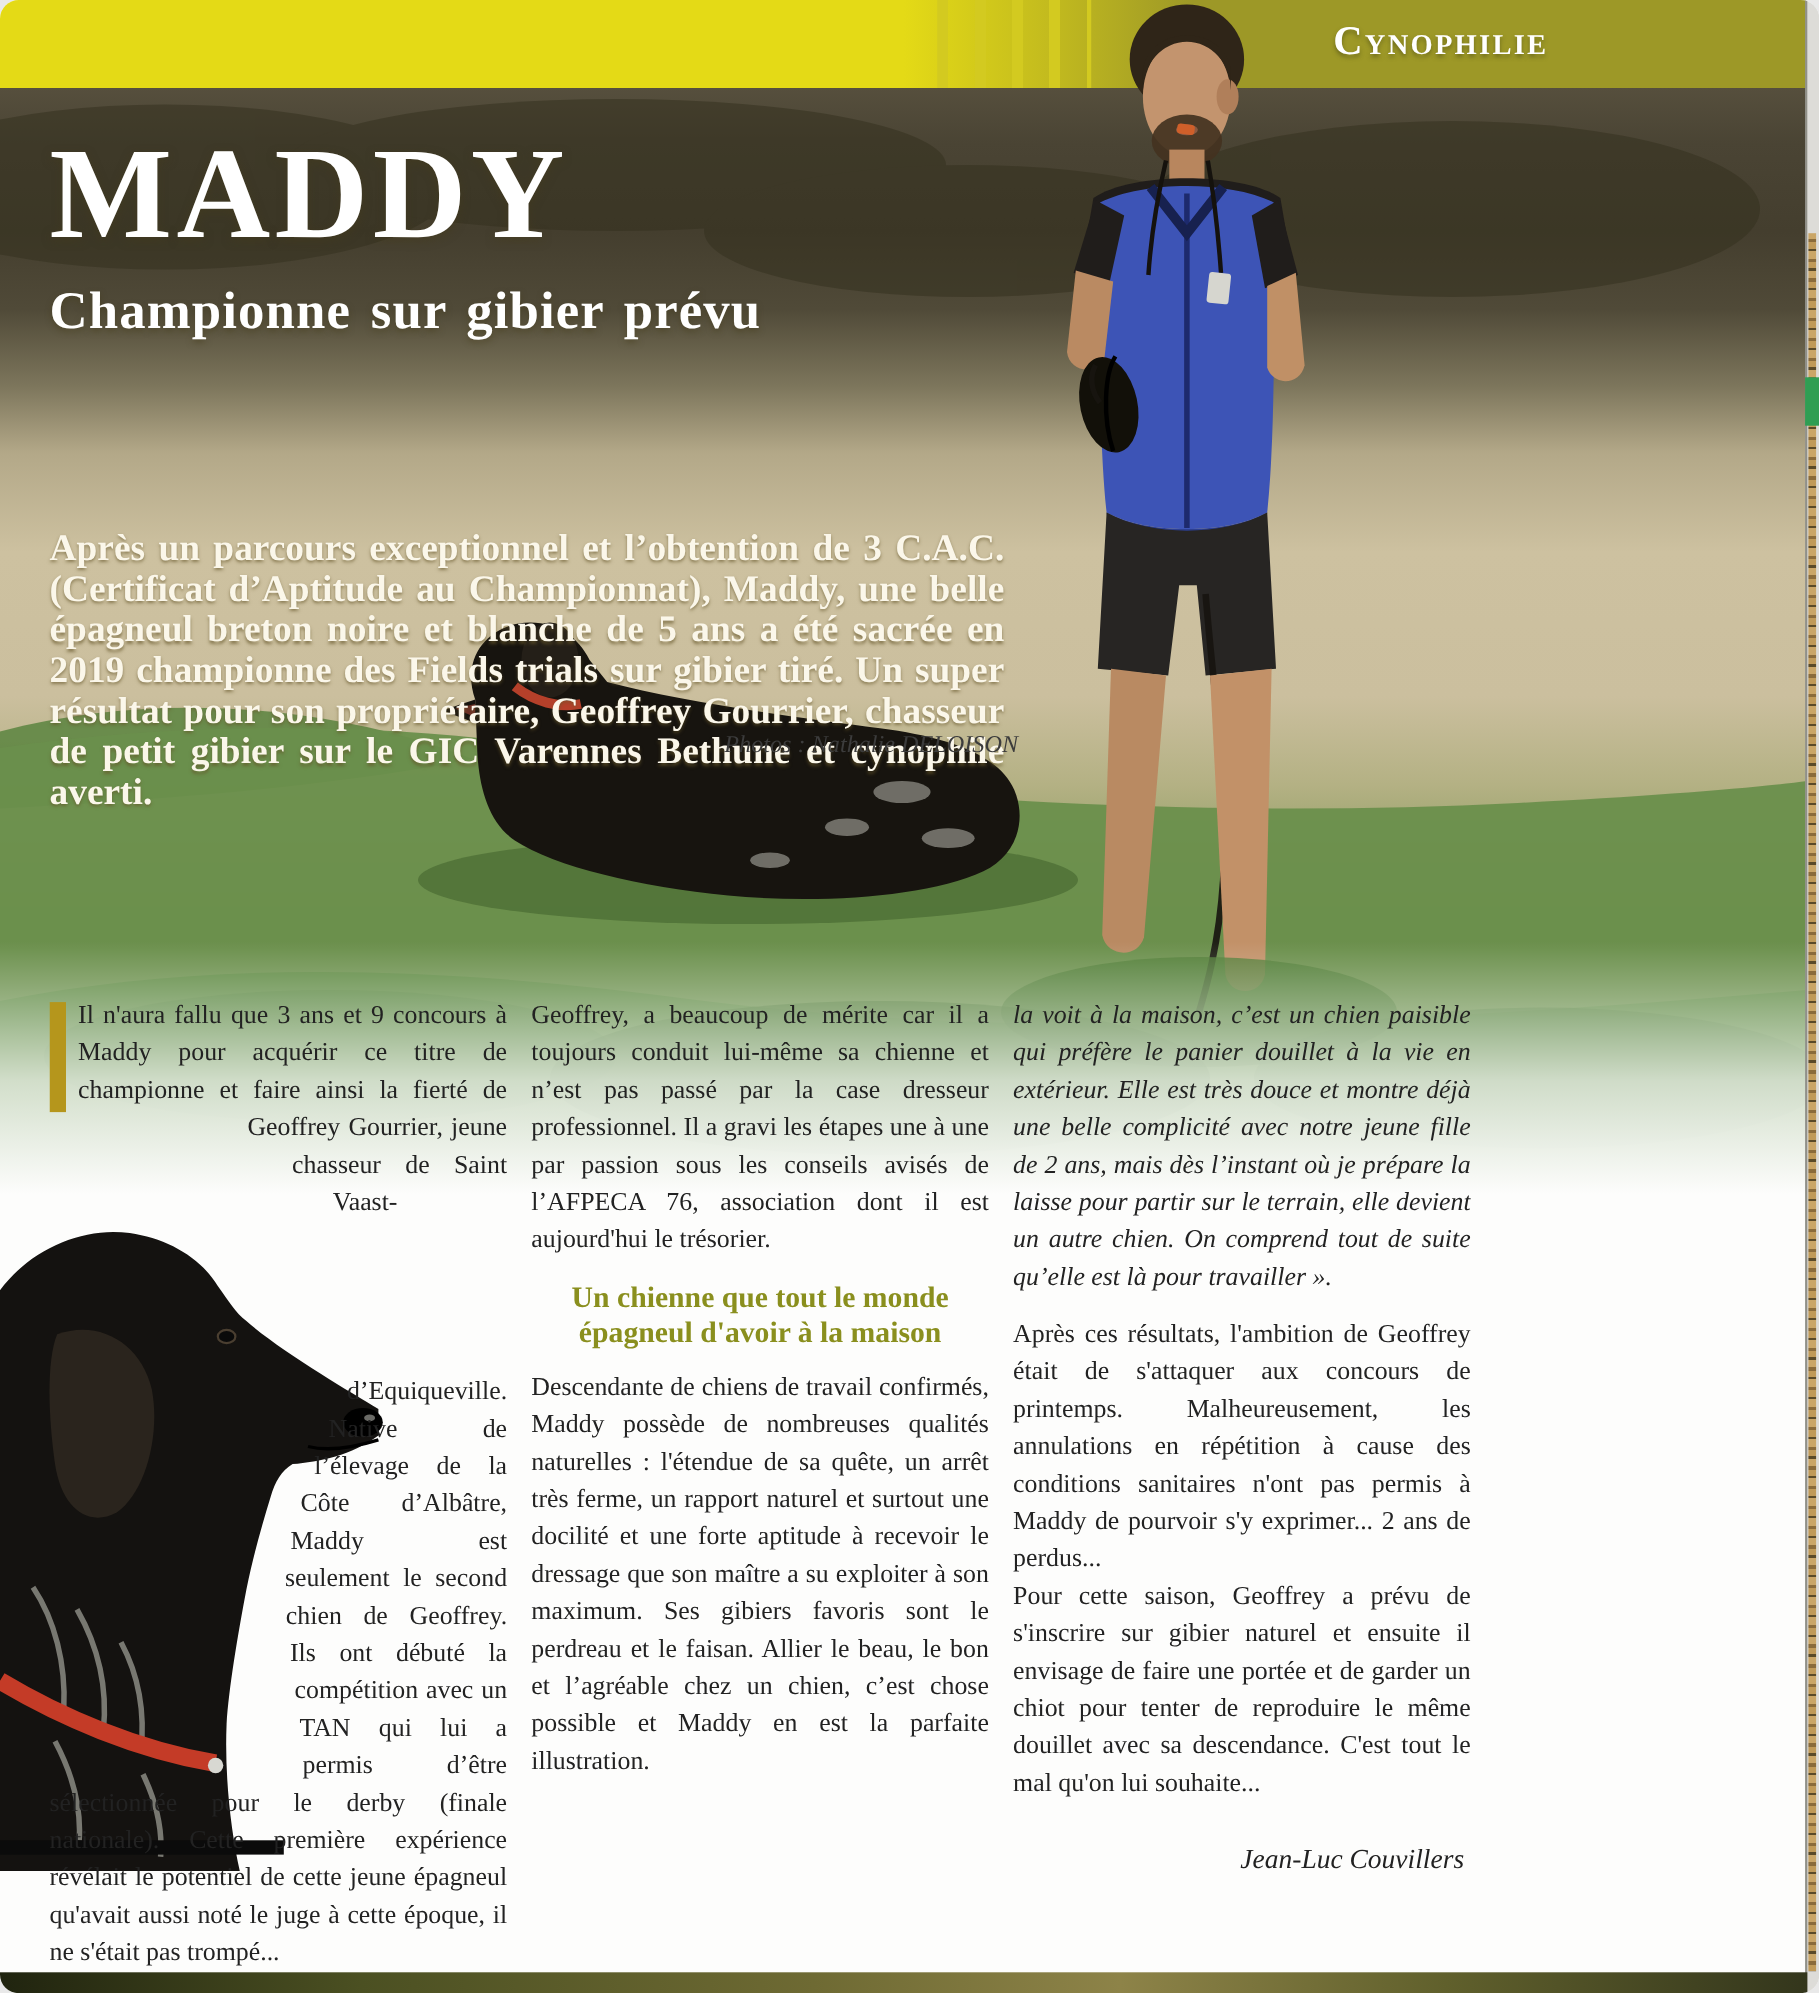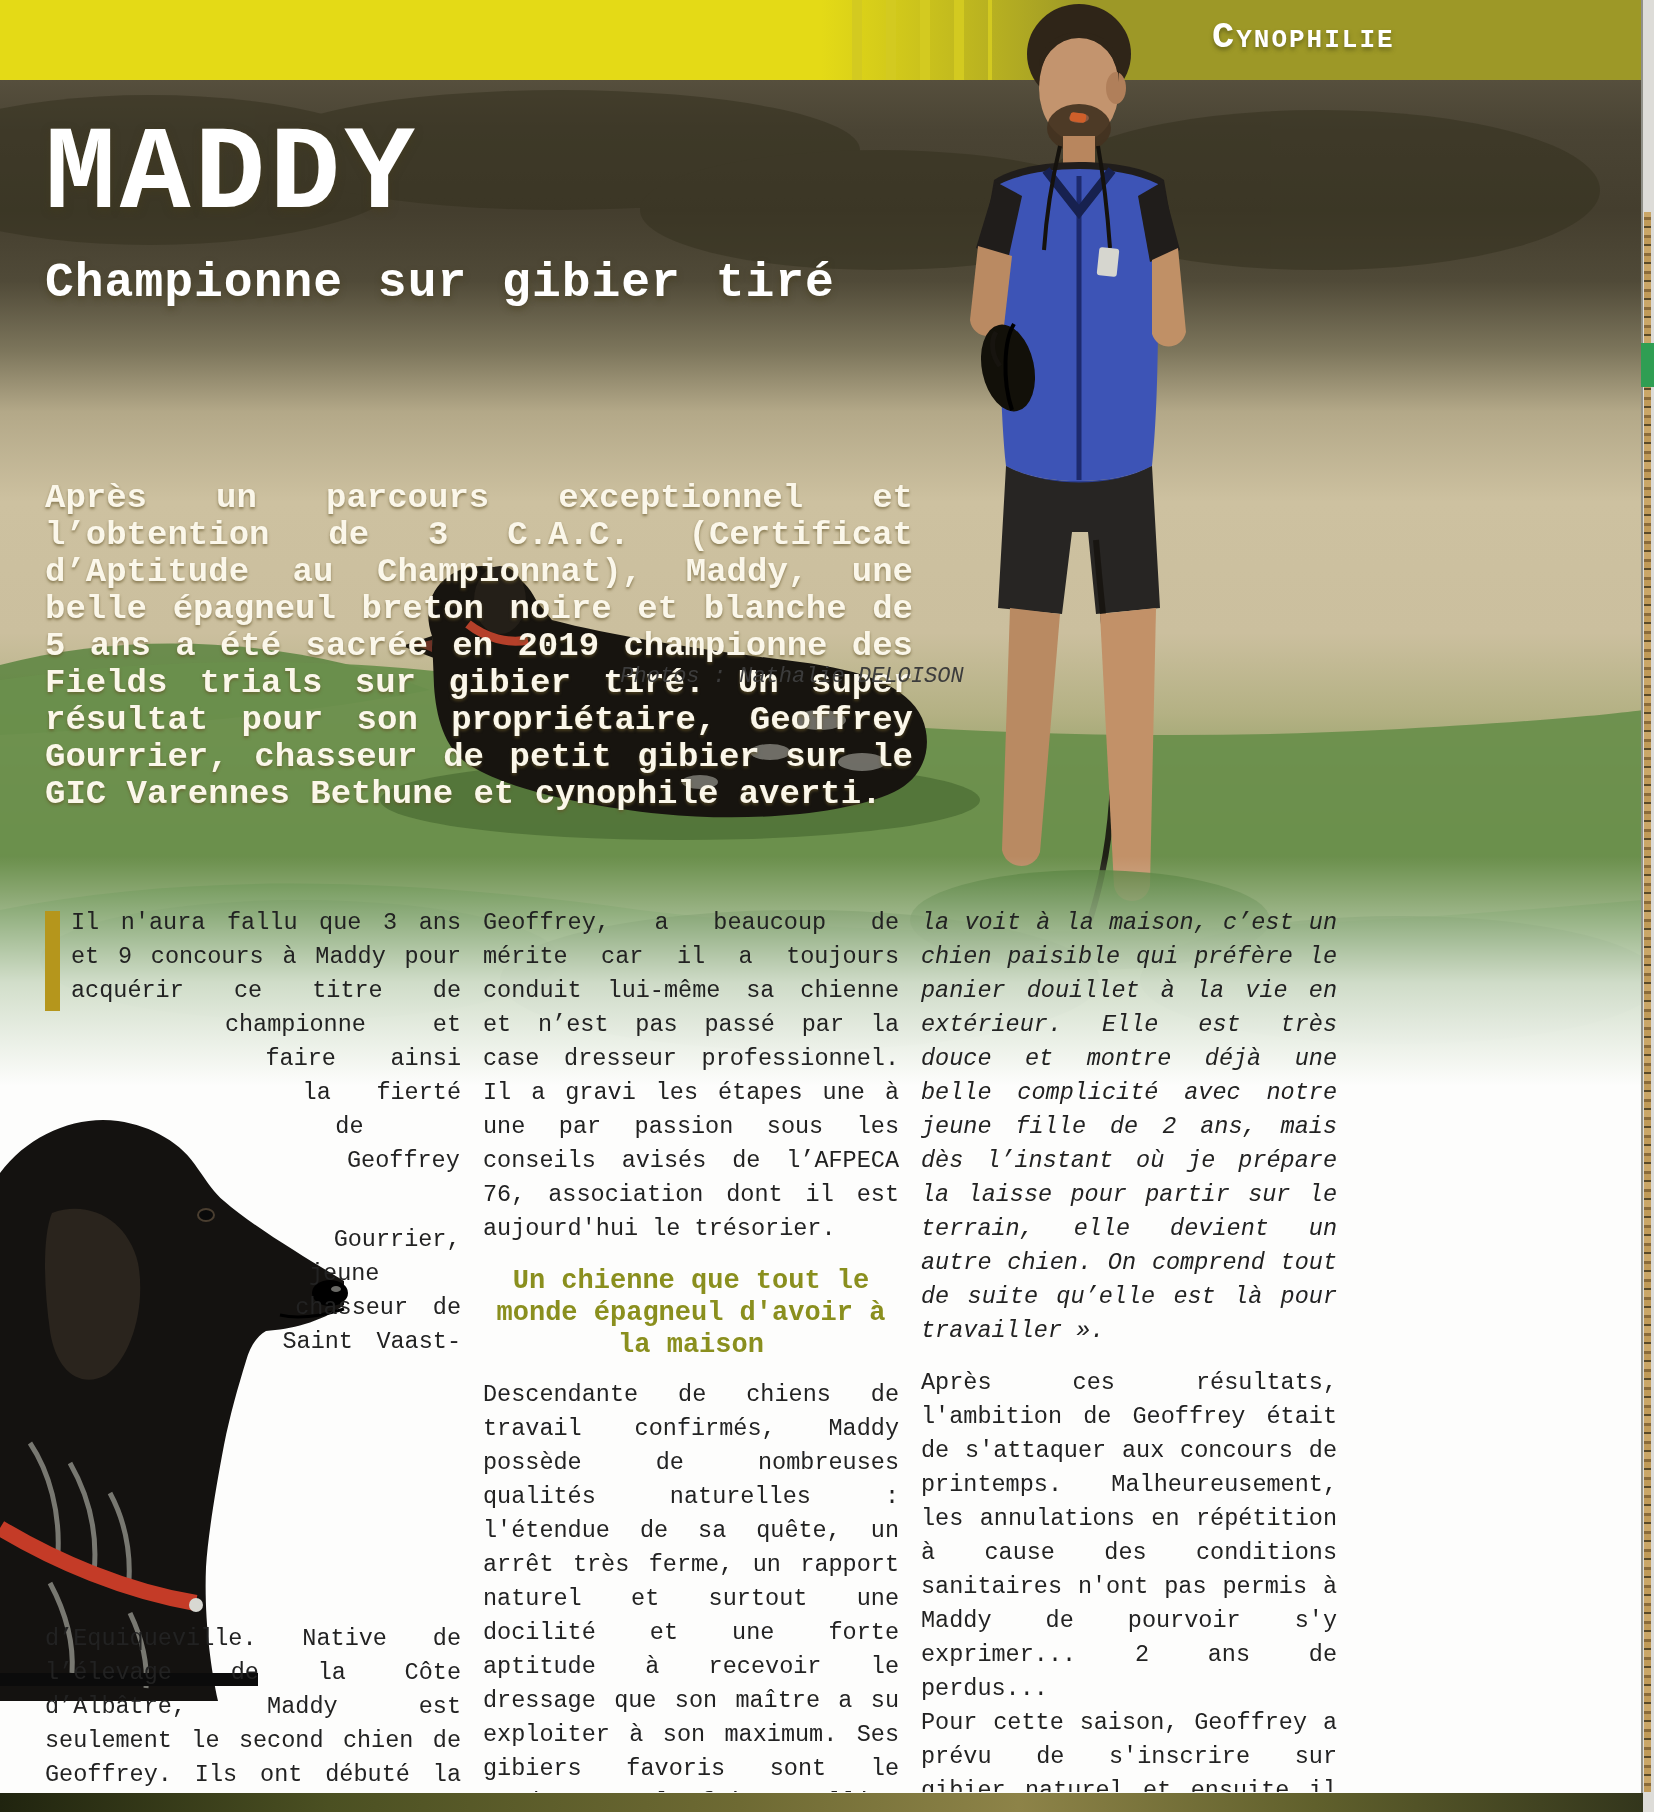--- a/index.html
+++ b/index.html
@@ -1,17 +1,17 @@
 <!DOCTYPE html>
 <html lang="fr"><head>
 <meta charset="utf-8">
 <style>
   html,body{margin:0;padding:0;background:#e9e9e9;}
   .page{position:relative;width:1654px;height:1812px;background:#fdfdfc;overflow:hidden;
-        font-family:Liberation Mono, monospace;}
+        font-family:Liberation Serif, serif;border-radius:17px;}
 
   
   .band{position:absolute;left:0;top:0;width:1643px;height:80px;
         background:linear-gradient(90deg,#e4da16 0%,#e4da16 50%,#c3bb1e 58%,#9d9827 66%,#9d9827 100%);}
   .band-stripes{position:absolute;left:852px;top:0;width:140px;height:80px;
         background:repeating-linear-gradient(90deg,#d3ca20 0 10px,rgba(157,152,39,0) 10px 34px);}
   .band-label{position:absolute;left:1212px;top:16px;width:300px;
         font-size:37px;font-weight:bold;color:#ffffff;font-variant:small-caps;letter-spacing:2px;
         text-shadow:0 3px 4px rgba(70,70,20,.55);}
 
@@ -157,21 +157,21 @@
       <ellipse cx="300" cy="880" rx="260" ry="60" fill="#54823a" opacity=".7"></ellipse>
       <ellipse cx="800" cy="900" rx="300" ry="70" fill="#47742e" opacity=".6"></ellipse>
       <ellipse cx="1400" cy="900" rx="260" ry="64" fill="#4f7c36" opacity=".6"></ellipse>
     </g>
   </svg>
 
   <div class="fade"></div>
 
   <div class="hero">
     <h1>MADDY</h1>
-    <h3>Championne sur gibier tiré</h3>
+    <h3>Championne sur gibier prévu</h3>
   </div>
   <p class="intro">Après un parcours exceptionnel et l’obtention de 3 C.A.C. (Certificat d’Aptitude au Championnat), Maddy, une belle épagneul breton noire et blanche de 5 ans a été sacrée en 2019 championne des Fields trials sur gibier tiré. Un super résultat pour son propriétaire, Geoffrey Gourrier, chasseur de petit gibier sur le GIC Varennes Bethune et cynophile averti.</p>
   <div class="credit">Photos : Nathalie DELOISON</div>
 
   <div class="columns">
     <div class="col">
       <p>
         <span class="initial-bar"></span>
         <span class="dog-spacer"></span>
         <span>Il n'aura fallu que 3 ans et 9 concours à Maddy pour acquérir ce titre de championne et faire ainsi la fierté de Geoffrey Gourrier, jeune chasseur de Saint Vaast-d’Equiqueville. Native de l’élevage de la Côte d’Albâtre, Maddy est seulement le second chien de Geoffrey. Ils ont débuté la compétition avec un TAN qui lui a permis d’être sélectionnée pour le derby (finale nationale). Cette première expérience révélait le potentiel de cette jeune épagneul qu'avait aussi noté le juge à cette époque, il ne s'était pas trompé...</span>

